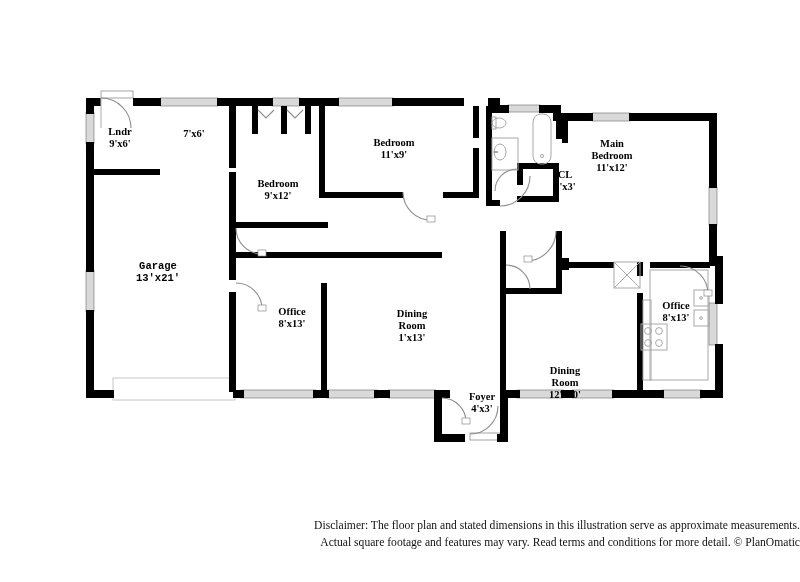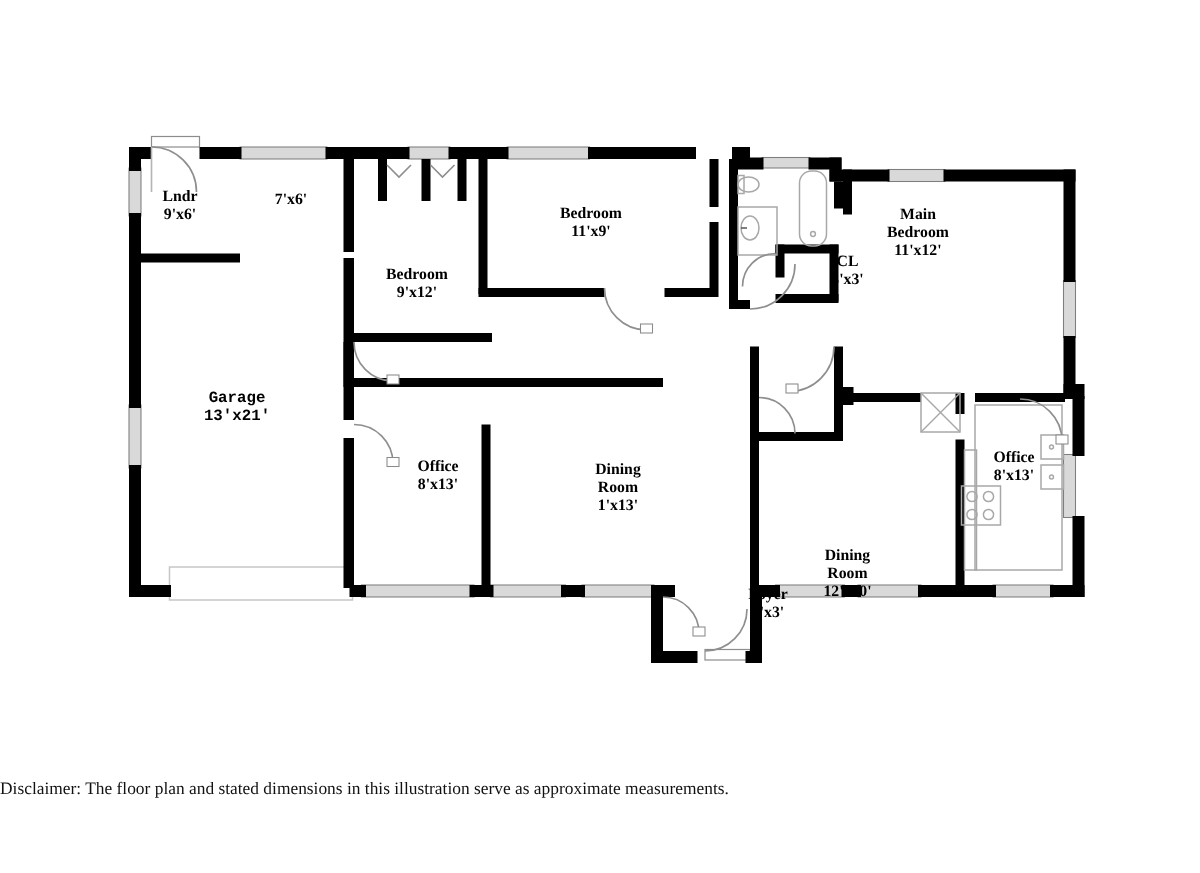--- a/index.html
+++ b/index.html
@@ -2,21 +2,21 @@
 <html><head>
 <meta charset="utf-8">
 <style>
   html,body{margin:0;padding:0;background:#ffffff;}
   body{width:800px;height:582px;overflow:hidden;font-family:"Liberation Serif",serif;}
   #page{position:relative;width:800px;height:582px;background:#fff;}
   #plan{position:absolute;left:0;top:0;width:800px;height:500px;}
   .label{position:absolute;text-align:center;color:#000;font-family:"Liberation Serif",serif;font-weight:bold;line-height:1.12;white-space:nowrap;}
   .label .nm{display:block;font-size:10.5px;}
   .label .dm{display:block;font-size:10.5px;}
-  #disclaimer{position:absolute;left:0;top:518px;width:800px;text-align:left;
+  #disclaimer{position:absolute;left:0;top:518px;width:800px;text-align:right;
      font-family:"Liberation Serif",serif;font-size:11.6px;color:#111;line-height:1.45;}
   #disclaimer div{white-space:nowrap;}
 </style>
 </head>
 <body>
 
 <div id="page">
 
   <svg id="plan" viewBox="0 0 800 500">
     <defs>
@@ -264,22 +264,23 @@
     <span class="nm">Dining</span>
     <span class="nm">Room</span>
     <span class="dm">12'x10'</span>
   </div>
 
   <div class="label" style="left:676px;top:300px;transform:translateX(-50%);">
     <span class="nm">Office</span>
     <span class="dm">8'x13'</span>
   </div>
 
-  <div class="label" style="left:482px;top:391px;transform:translateX(-50%);margin-left:30px;">
+  <div class="label" style="left:482px;top:391px;transform:translateX(-50%);">
     <span class="nm">Foyer</span>
     <span class="dm">4'x3'</span>
   </div>
 
   <div id="disclaimer">
     <div>Disclaimer: The floor plan and stated dimensions in this illustration serve as approximate measurements.</div>
+    <div>Actual square footage and features may vary. Read terms and conditions for more detail. © PlanOmatic</div>
   </div>
 
 </div>
 
 </body></html>

